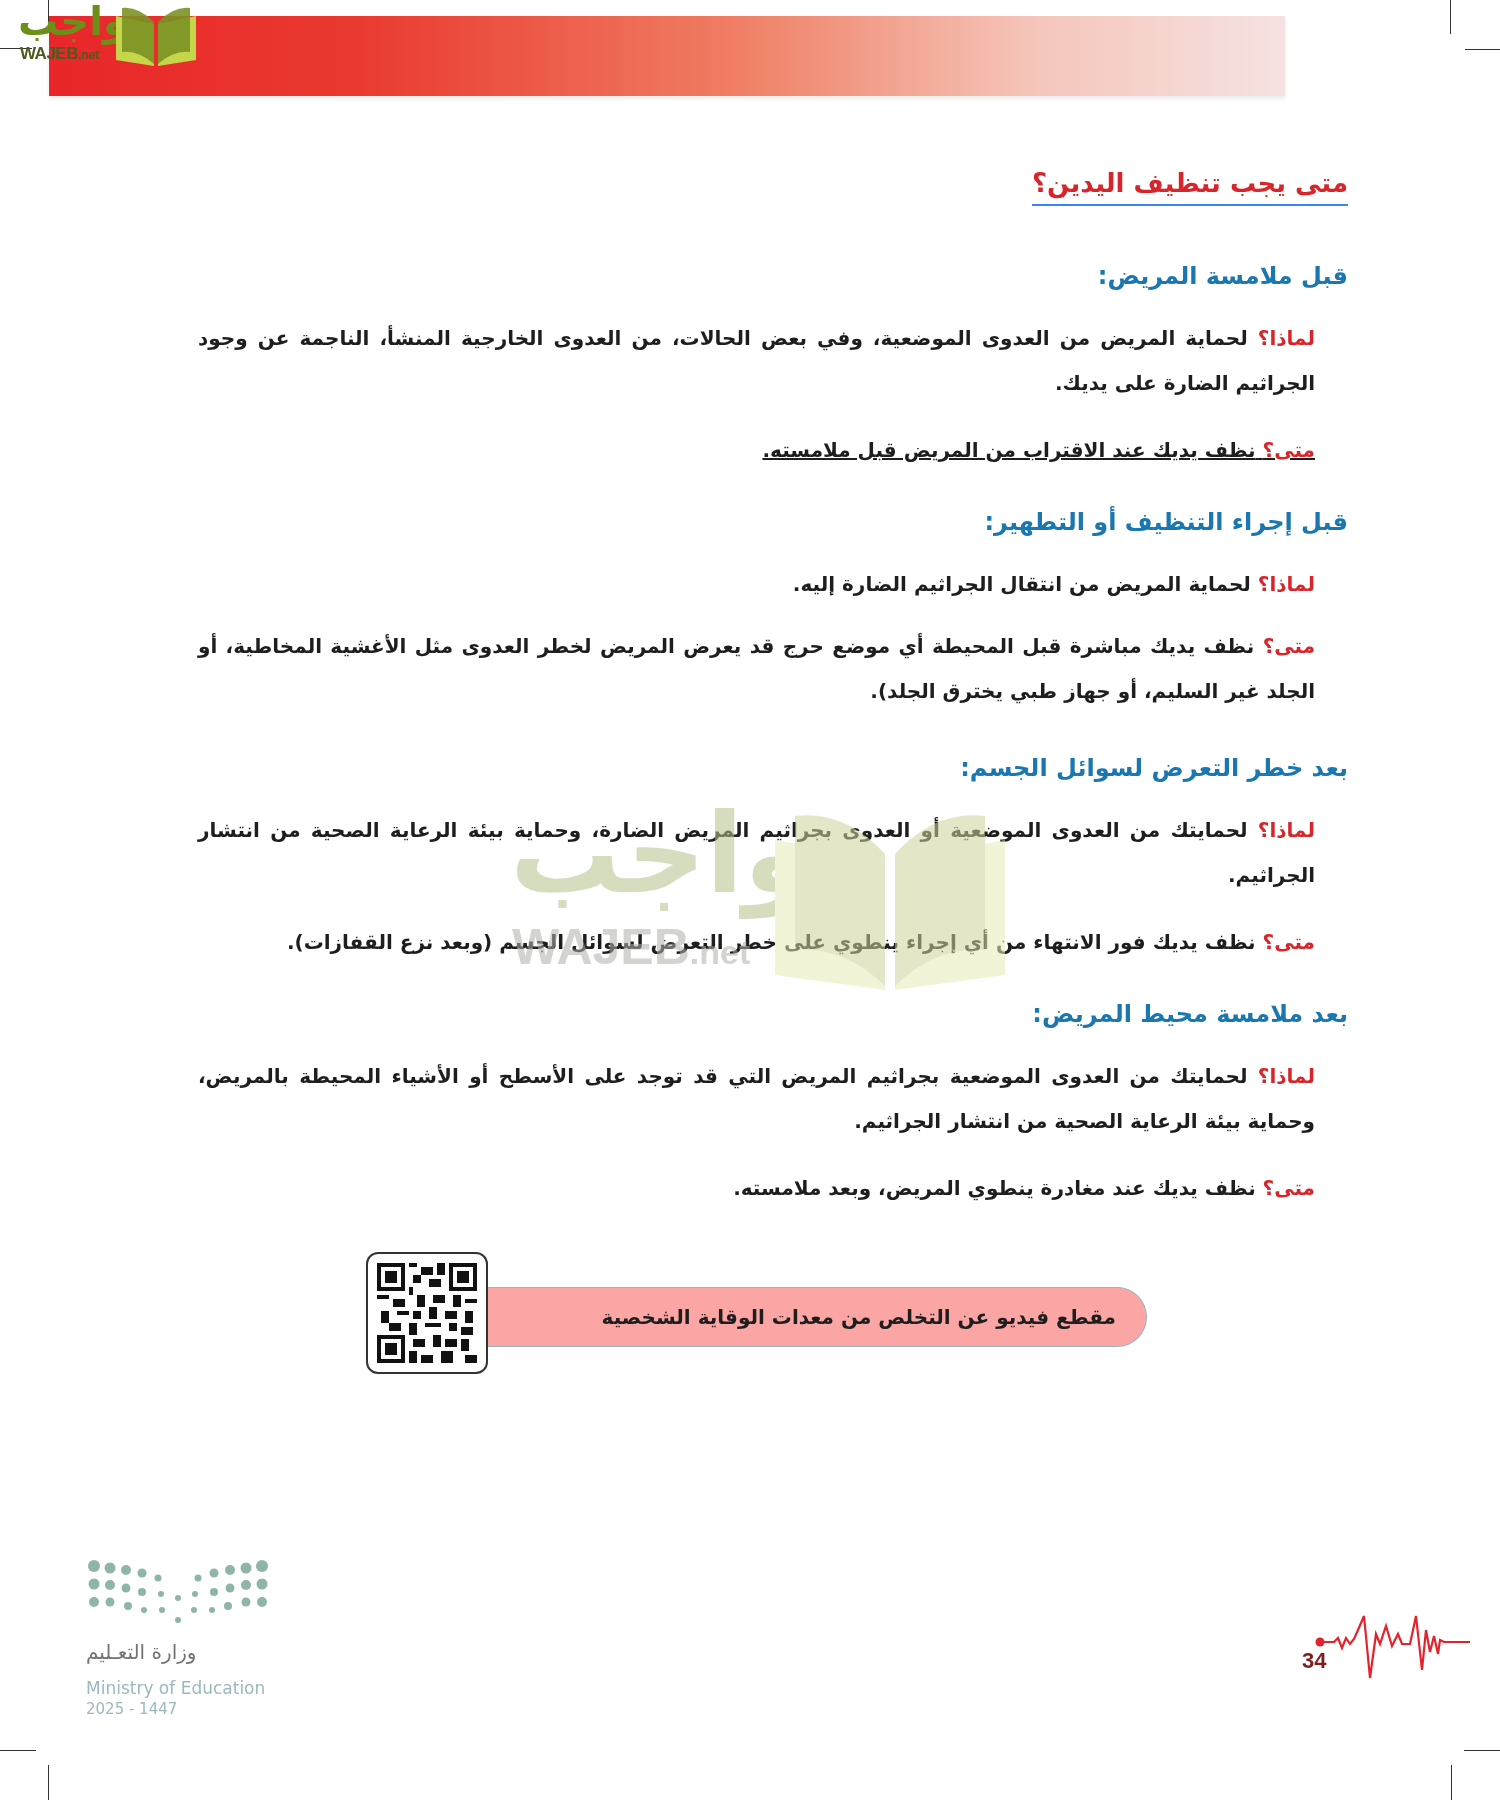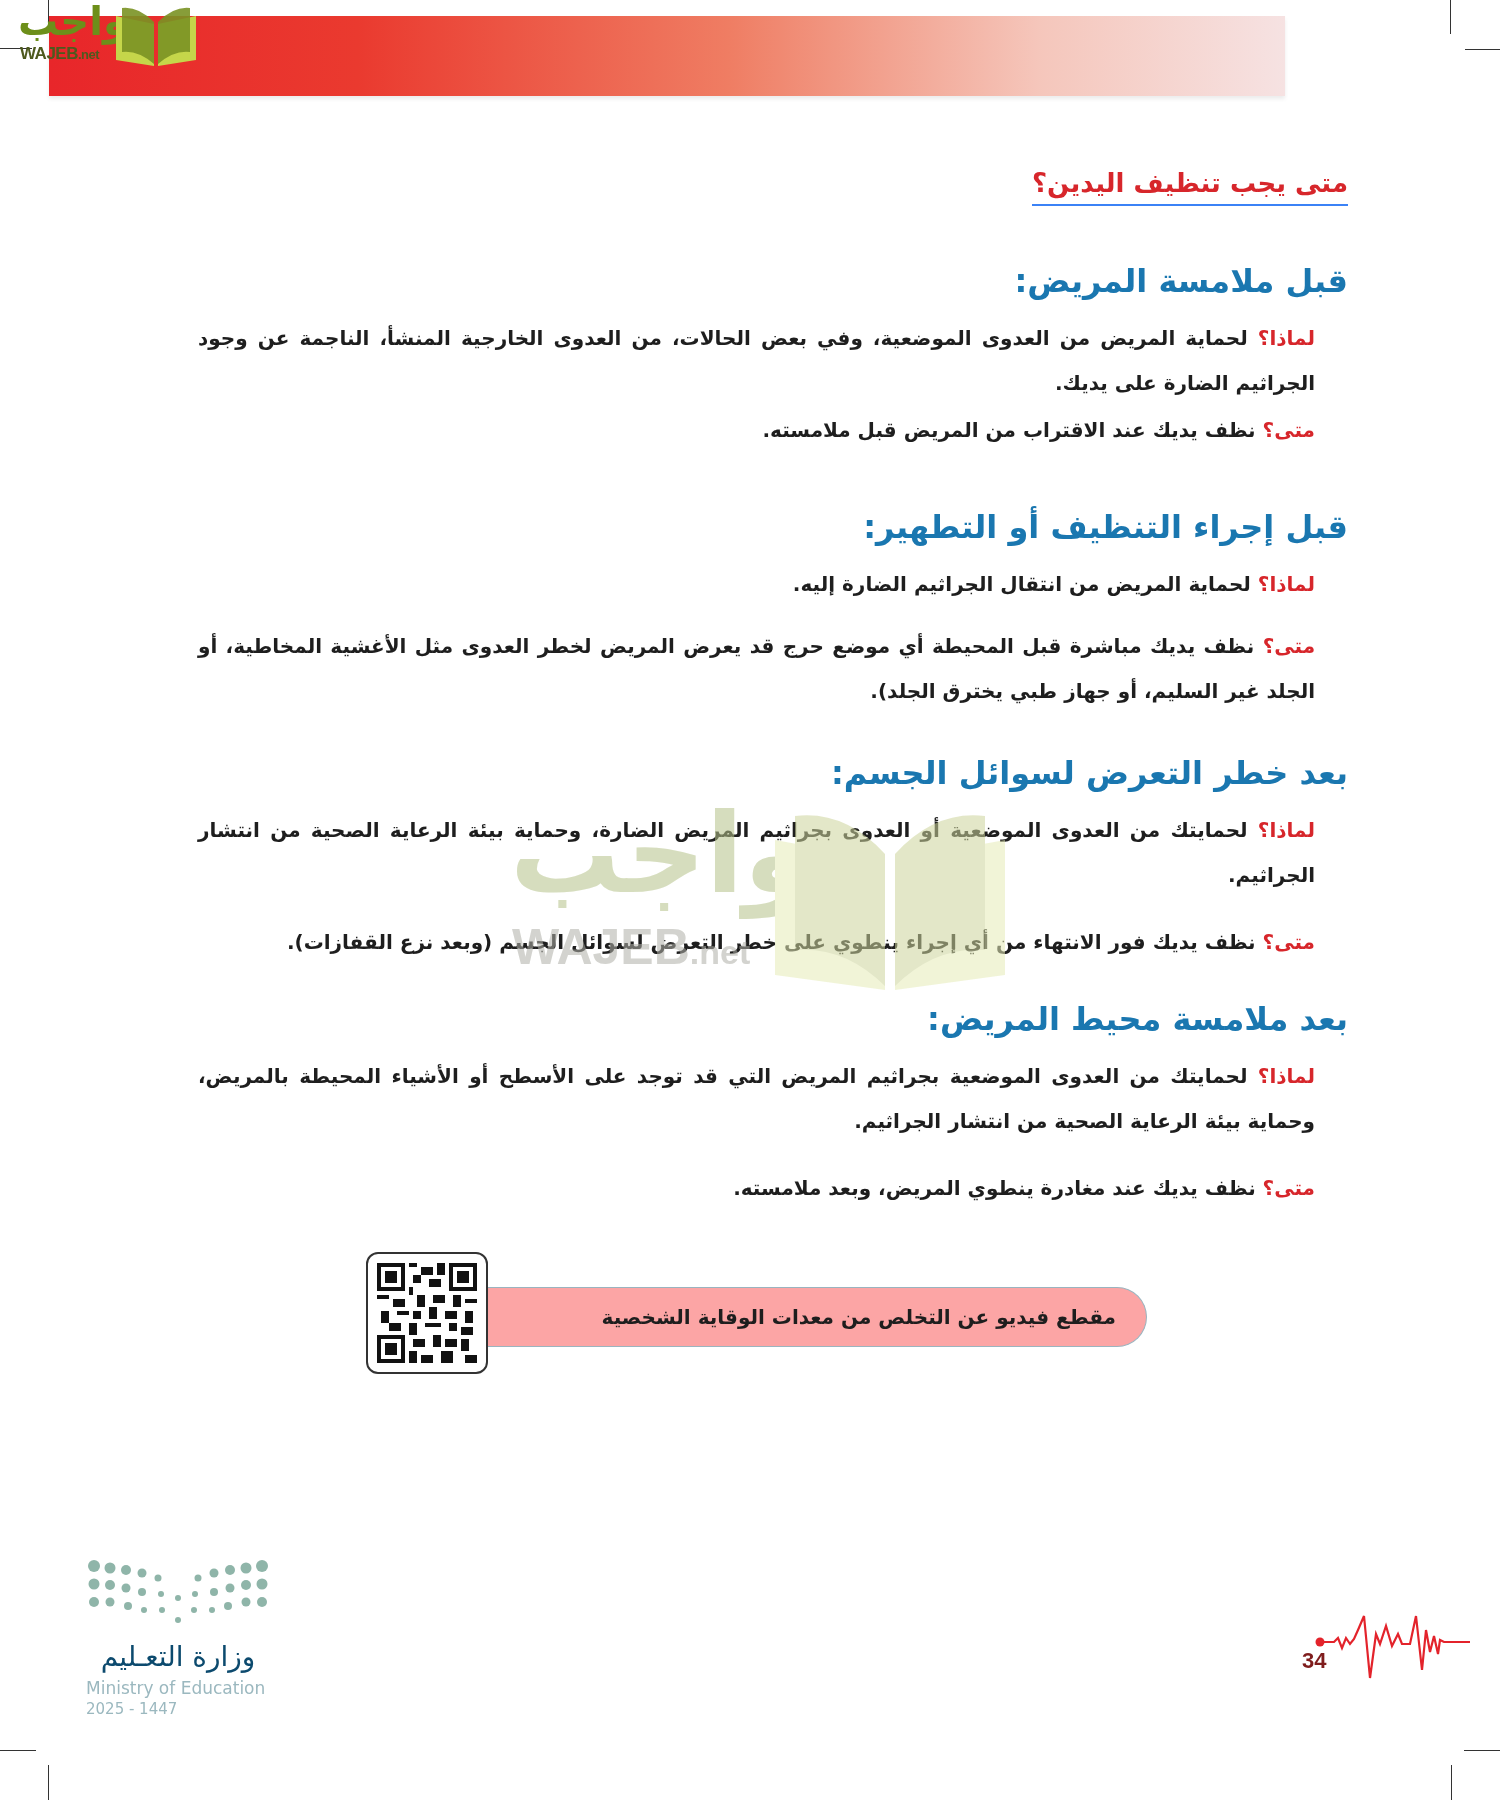--- a/index.html
+++ b/index.html
@@ -28,21 +28,21 @@
   .wm-logo .en small { font-size: 13px; }
   .wm-logo svg { position: absolute; left: 106px; top: 2px; }
   .main-title {
     position: absolute; right: 152px; top: 168px;
     font-size: 26px; font-weight: bold; color: #d7262b;
     border-bottom: 2px solid #3b82f6; padding-bottom: 6px;
     direction: rtl;
   }
   .sec-title {
     position: absolute; right: 152px; direction: rtl;
-    font-size: 32px; font-weight: bold; color: #1a77b0;
+    font-size: 24px; font-weight: bold; color: #1a77b0;
   }
   .para {
     position: absolute; right: 152px; width: 1150px; direction: rtl;
     font-size: 20px; font-weight: bold; color: #1e1e1e; line-height: 45px;
     text-align: justify; text-align-last: right;
   }
   .para .k { color: #d7262b; }
   .para .first { display: block; padding-right: 33px; }
 
   .video-box {
@@ -66,21 +66,21 @@
     pointer-events: none;
   }
   .watermark .ar { position: absolute; left: 10px; top: -20px; font-size: 110px; font-weight: bold; color: #b6c38a; direction: rtl; }
   .watermark .en { position: absolute; left: 12px; top: 108px; font-size: 50px; font-weight: bold; color: #b0b0a8; font-family: "Liberation Sans", sans-serif; }
   .watermark .en small { font-size: 34px; }
   .watermark svg { position: absolute; left: 275px; top: 0; }
 
   .moe {
     position: absolute; left: 86px; top: 1560px; width: 200px; height: 160px;
   }
-  .moe .ar { position: absolute; left: 0; top: 80px; font-size: 28px; color: #0c4a6e; direction: rtl; width: 184px; text-align: center; }
+  .moe .ar { position: absolute; left: 0; top: 80px; font-size: 20px; color: #737373; direction: rtl; width: 184px; text-align: left; }
   .moe .en { position: absolute; left: 0; top: 118px; font-size: 17px; color: #9bb8bf; }
   .moe .yr { position: absolute; left: 0; top: 140px; font-size: 15px; color: #9bb8bf; }
 
   .page-num {
     position: absolute; left: 1302px; top: 1648px; font-size: 22px; font-weight: bold; color: #7f1d1d;
     font-family: "Liberation Sans", sans-serif;
   }
   .ecg { position: absolute; left: 1310px; top: 1604px; }
 </style>
 </head>
@@ -107,21 +107,21 @@
     <path d="M76 2 Q60 0 44 16 L44 58 Q60 44 76 46 Z" fill="#7a9224" opacity="0.9"></path>
   </svg>
 </div>
 
 <div class="main-title">متى يجب تنظيف اليدين؟</div>
 
 <div class="sec-title" style="top:262px;">قبل ملامسة المريض:</div>
 <div class="para" style="top:316px;">
   <span class="first"><span class="k">لماذا؟</span> <span>لحماية المريض من العدوى الموضعية، وفي بعض الحالات، من العدوى الخارجية المنشأ، الناجمة عن وجود الجراثيم الضارة على يديك.</span></span>
 </div>
-<div class="para" style="top:408px;">
+<div class="para" style="top:428px;text-decoration:underline;">
   <span class="first"><span class="k">متى؟</span> <span>نظف يديك عند الاقتراب من المريض قبل ملامسته.</span></span>
 </div>
 
 <div class="sec-title" style="top:508px;">قبل إجراء التنظيف أو التطهير:</div>
 <div class="para" style="top:562px;">
   <span class="first"><span class="k">لماذا؟</span> <span>لحماية المريض من انتقال الجراثيم الضارة إليه.</span></span>
 </div>
 <div class="para" style="top:624px;">
   <span class="first"><span class="k">متى؟</span> <span>نظف يديك مباشرة قبل المحيطة أي موضع حرج قد يعرض المريض لخطر العدوى مثل الأغشية المخاطية، أو الجلد غير السليم، أو جهاز طبي يخترق الجلد).</span></span>
 </div>

